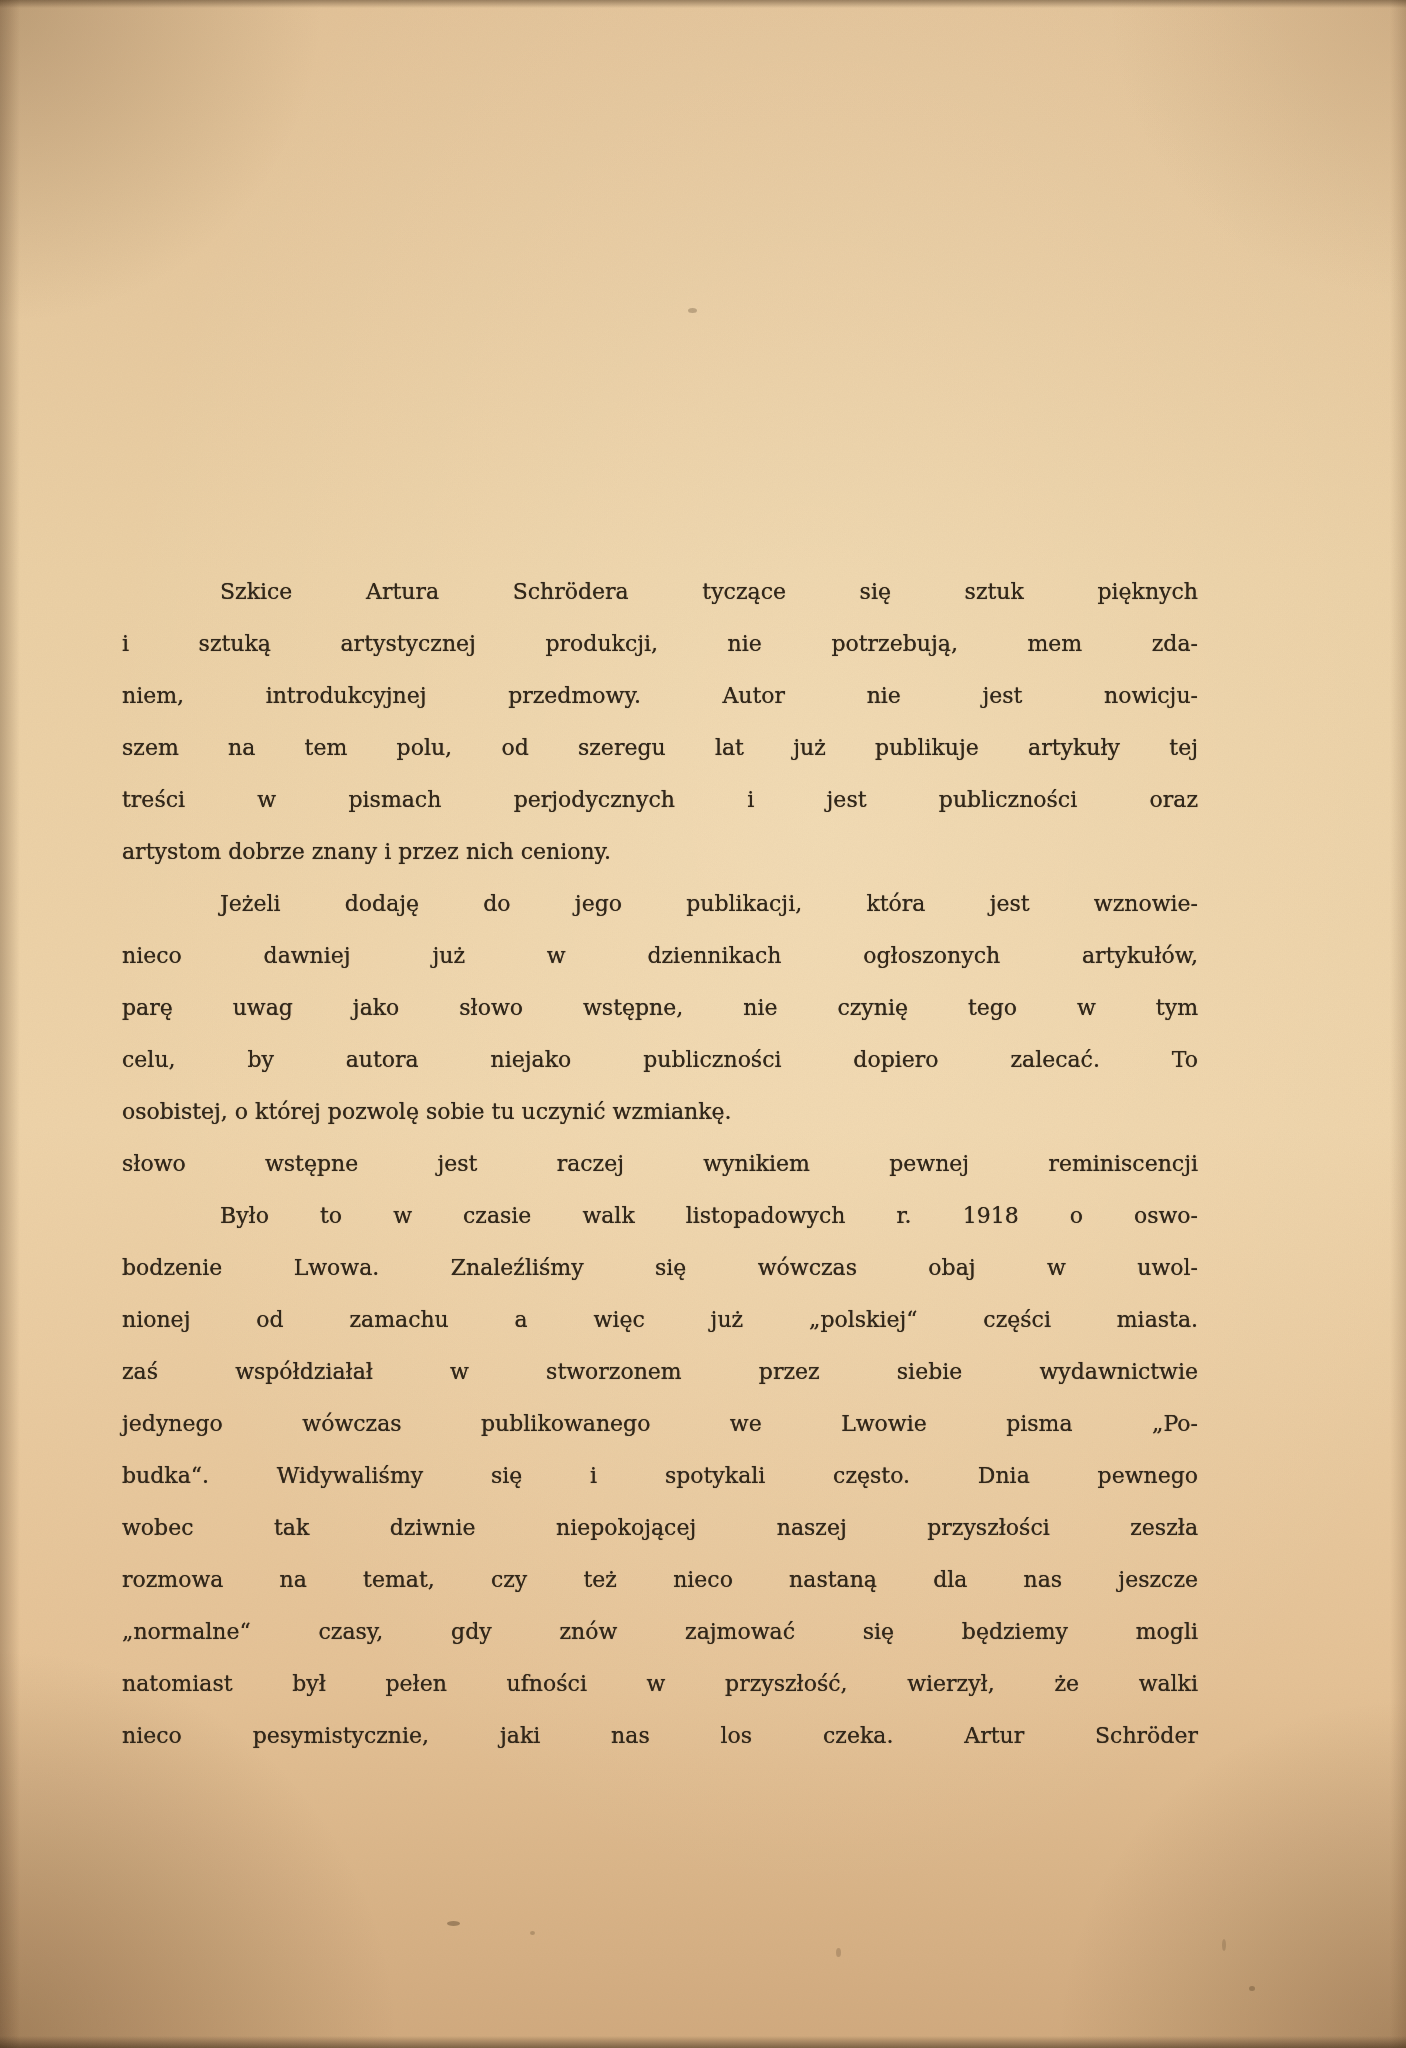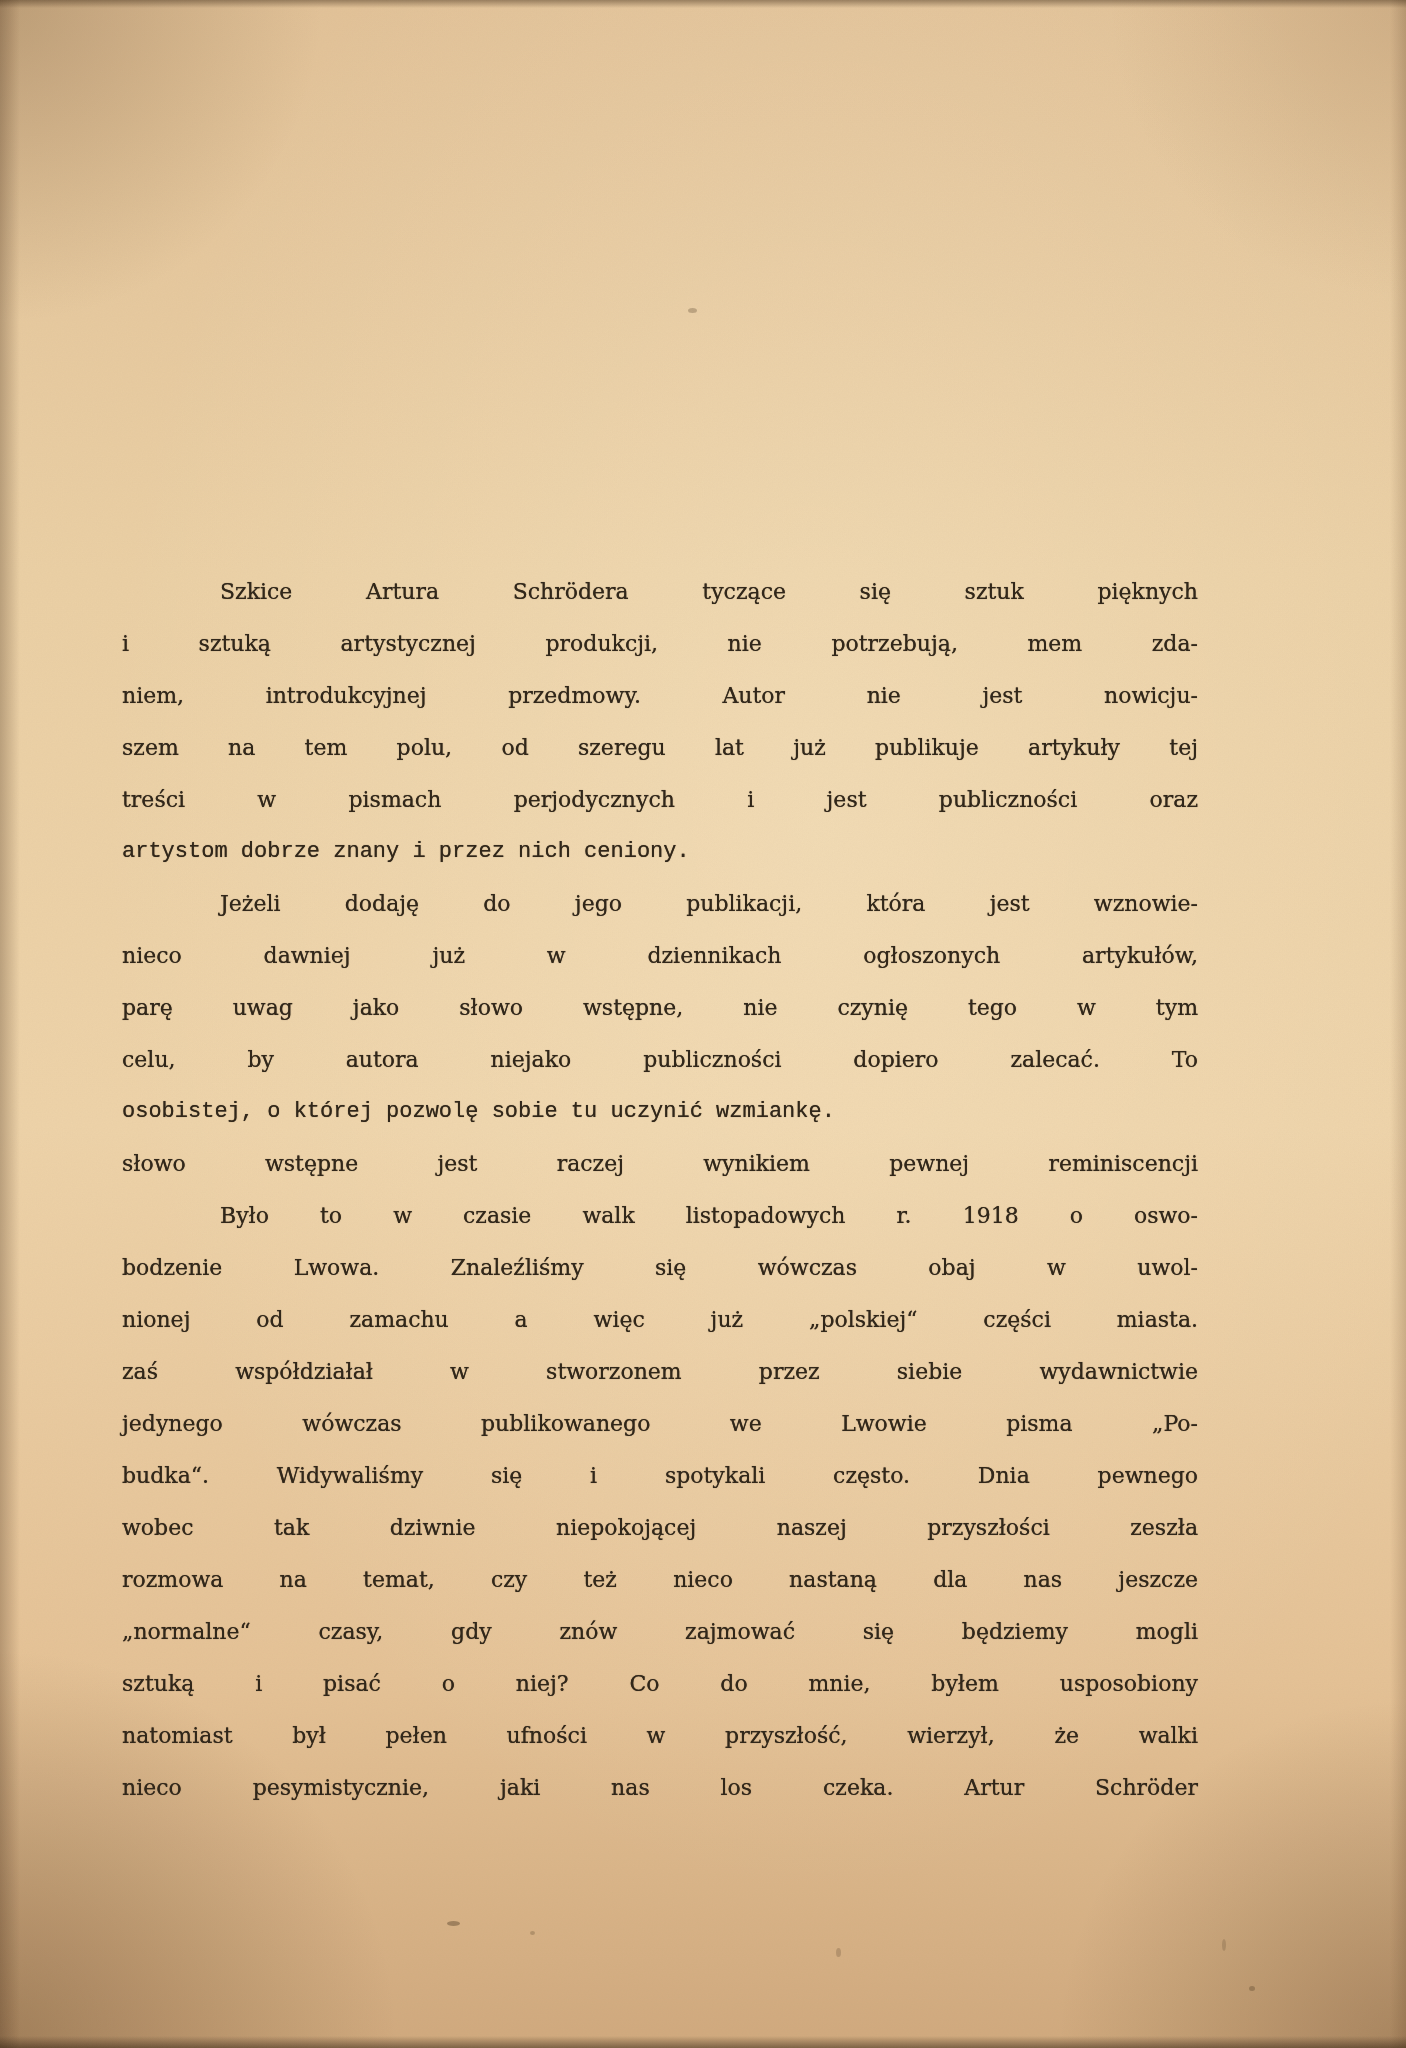--- a/index.html
+++ b/index.html
@@ -45,21 +45,20 @@
     height: 52px;
     text-align: justify;
     text-align-last: justify;
     white-space: pre;
   }
   .line.indent {
     text-indent: 98px;
   }
   .line.para-last {
     text-align-last: left;
-    font-family: Liberation Mono, monospace;
   }
   .speck {
     position: absolute;
     background: rgba(70,52,30,0.55);
     border-radius: 50%;
     pointer-events: none;
   }
 </style>
 </head>
 <body>
@@ -89,21 +88,20 @@
       <div class="line">słowo wstępne jest raczej wynikiem pewnej reminiscencji</div>
       <div class="line indent">Było to w czasie walk listopadowych r. 1918 o oswo-</div>
       <div class="line">bodzenie Lwowa. Znaleźliśmy się wówczas obaj w uwol-</div>
       <div class="line">nionej od zamachu a więc już „polskiej“ części miasta.</div>
       <div class="line">zaś współdziałał w stworzonem przez siebie wydawnictwie</div>
       <div class="line">jedynego wówczas publikowanego we Lwowie pisma „Po-</div>
       <div class="line">budka“. Widywaliśmy się i spotykali często. Dnia pewnego</div>
       <div class="line">wobec tak dziwnie niepokojącej naszej przyszłości zeszła</div>
       <div class="line">rozmowa na temat, czy też nieco nastaną dla nas jeszcze</div>
       <div class="line">„normalne“ czasy, gdy znów zajmować się będziemy mogli</div>
-      <div class="line">sztuką i pisać o niej? Co do mnie, byłem usposobiony</div>
       <div class="line">natomiast był pełen ufności w przyszłość, wierzył, że walki</div>
       <div class="line">nieco pesymistycznie, jaki nas los czeka. Artur Schröder</div>
     </div>
 
   <div class="speck" style="left:688px; top:308px; width:9px;  height:5px;  opacity:.5"></div>
   <div class="speck" style="left:447px; top:1921px; width:13px; height:5px;  opacity:.7"></div>
   <div class="speck" style="left:530px; top:1931px; width:5px;  height:4px;  opacity:.45"></div>
   <div class="speck" style="left:836px; top:1948px; width:5px;  height:9px;  opacity:.4"></div>
   <div class="speck" style="left:1249px;top:1986px; width:6px;  height:5px;  opacity:.55"></div>
   <div class="speck" style="left:1222px;top:1939px; width:4px;  height:12px; opacity:.35"></div>

